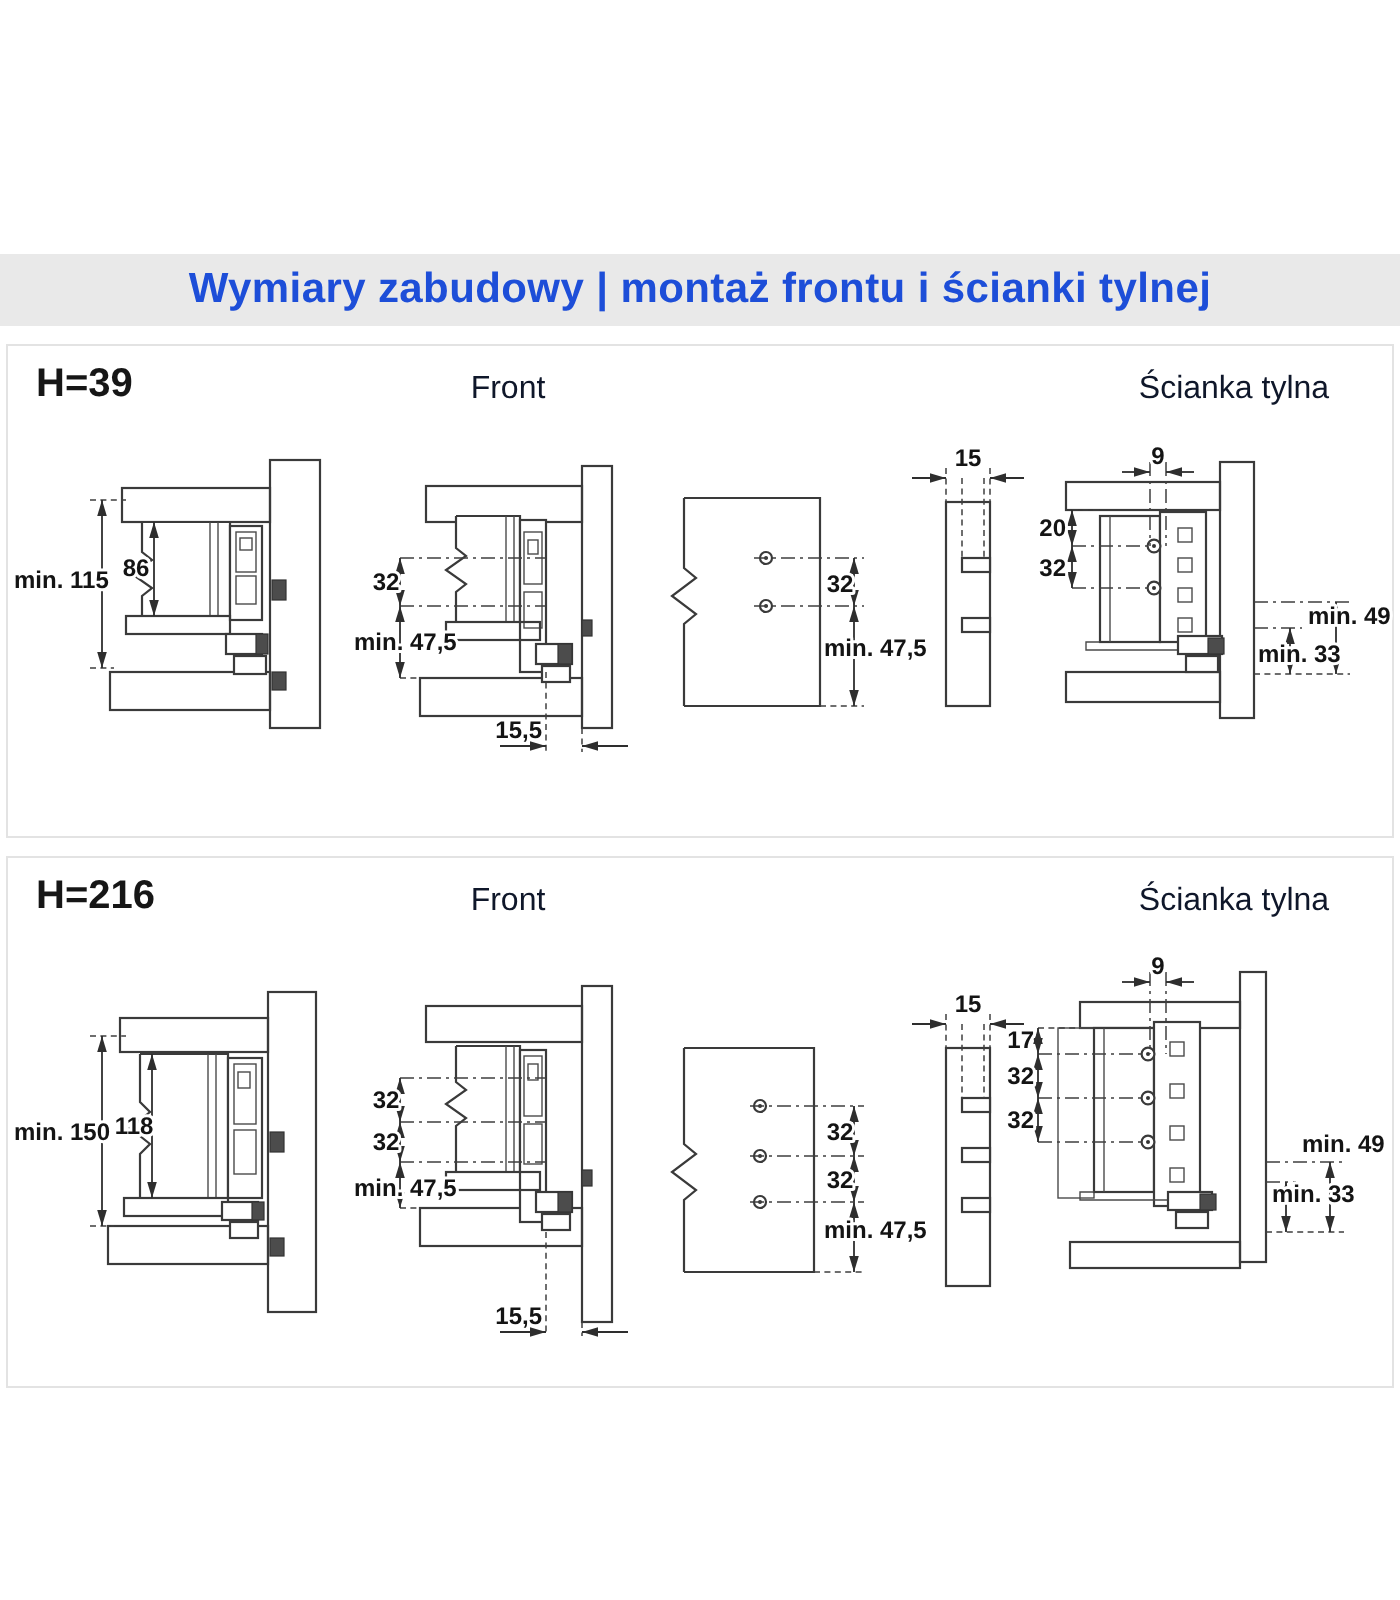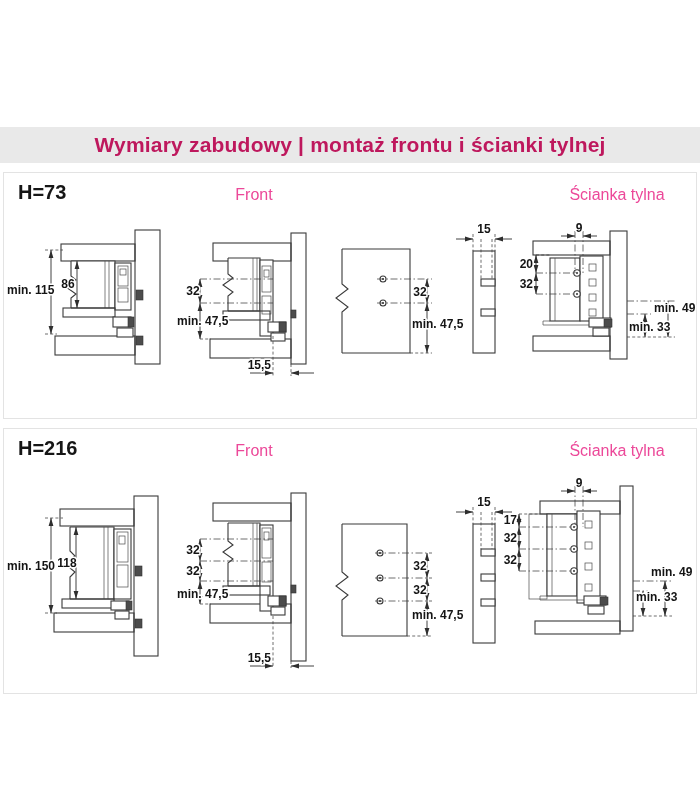--- a/index.html
+++ b/index.html
@@ -3,32 +3,32 @@
 <meta charset="utf-8">
 <style>
   html,body{margin:0;padding:0;}
   body{
     width:700px;height:800px;position:relative;background:#ffffff;
     font-family:"Liberation Sans",sans-serif;overflow:hidden;
   }
   .titlebar{
     position:absolute;left:0;top:127px;width:700px;height:36px;
     background:#e9e9e9;display:flex;align-items:center;justify-content:center;
-    font-weight:bold;font-size:21px;color:#be185d;letter-spacing:.2px;
+    font-weight:bold;font-size:21px;color:#1d4ed8;letter-spacing:.2px;
   }
   .panel{
     position:absolute;left:3px;right:3px;background:#fff;border:1px solid #e3e3e3;
   }
   .panel.s1{top:172px;height:245px;}
   .panel.s2{top:428px;height:264px;}
   .sec-heading{
     position:absolute;left:14px;top:8px;font-weight:bold;font-size:20px;color:#161616;
   }
   .col-label{
-    position:absolute;top:13px;font-size:16px;color:#ec4899;text-align:center;
+    position:absolute;top:13px;font-size:16px;color:#0f172a;text-align:center;
   }
   .col-front{left:180px;width:140px;}
   .col-back{left:528px;width:170px;}
   .dw{position:absolute;}
   
   .fw{fill:#ffffff;stroke:#3a3a3a;stroke-width:1.1;}
   .ol{fill:none;stroke:#3a3a3a;stroke-width:1.1;}
   .tn{fill:none;stroke:#4a4a4a;stroke-width:.7;}
   .ex{fill:none;stroke:#3f3f3f;stroke-width:.75;stroke-dasharray:3 2.2;}
   .cl{fill:none;stroke:#3f3f3f;stroke-width:.75;stroke-dasharray:7 2.5 1.5 2.5;}
@@ -53,21 +53,21 @@
     </marker>
     <marker id="aS" markerWidth="9" markerHeight="6" refX="0" refY="2.6" orient="auto" markerUnits="userSpaceOnUse">
       <path d="M8,0.2 L0,2.6 L8,5 Z" fill="#2e2e2e"></path>
     </marker>
   </defs>
 </svg>
 
 <div class="titlebar">Wymiary zabudowy | montaż frontu i ścianki tylnej</div>
 
 <div class="panel s1">
-  <div class="sec-heading">H=73</div>
+  <div class="sec-heading">H=39</div>
   <div class="col-label col-front">Front</div>
   <div class="col-label col-back">Ścianka tylna</div>
 
   <svg class="dw" style="left:1px;top:53px" width="165" height="140" viewBox="0 0 165 140">
     <g>
       <rect x="130" y="4" width="25" height="134" fill="url(#ht)" class="ol"></rect>
       <rect x="56" y="18" width="74" height="17" fill="url(#ht)" class="ol"></rect>
       <rect x="50" y="110" width="80" height="19" fill="url(#ht)" class="ol"></rect>
     </g>
     <g>

